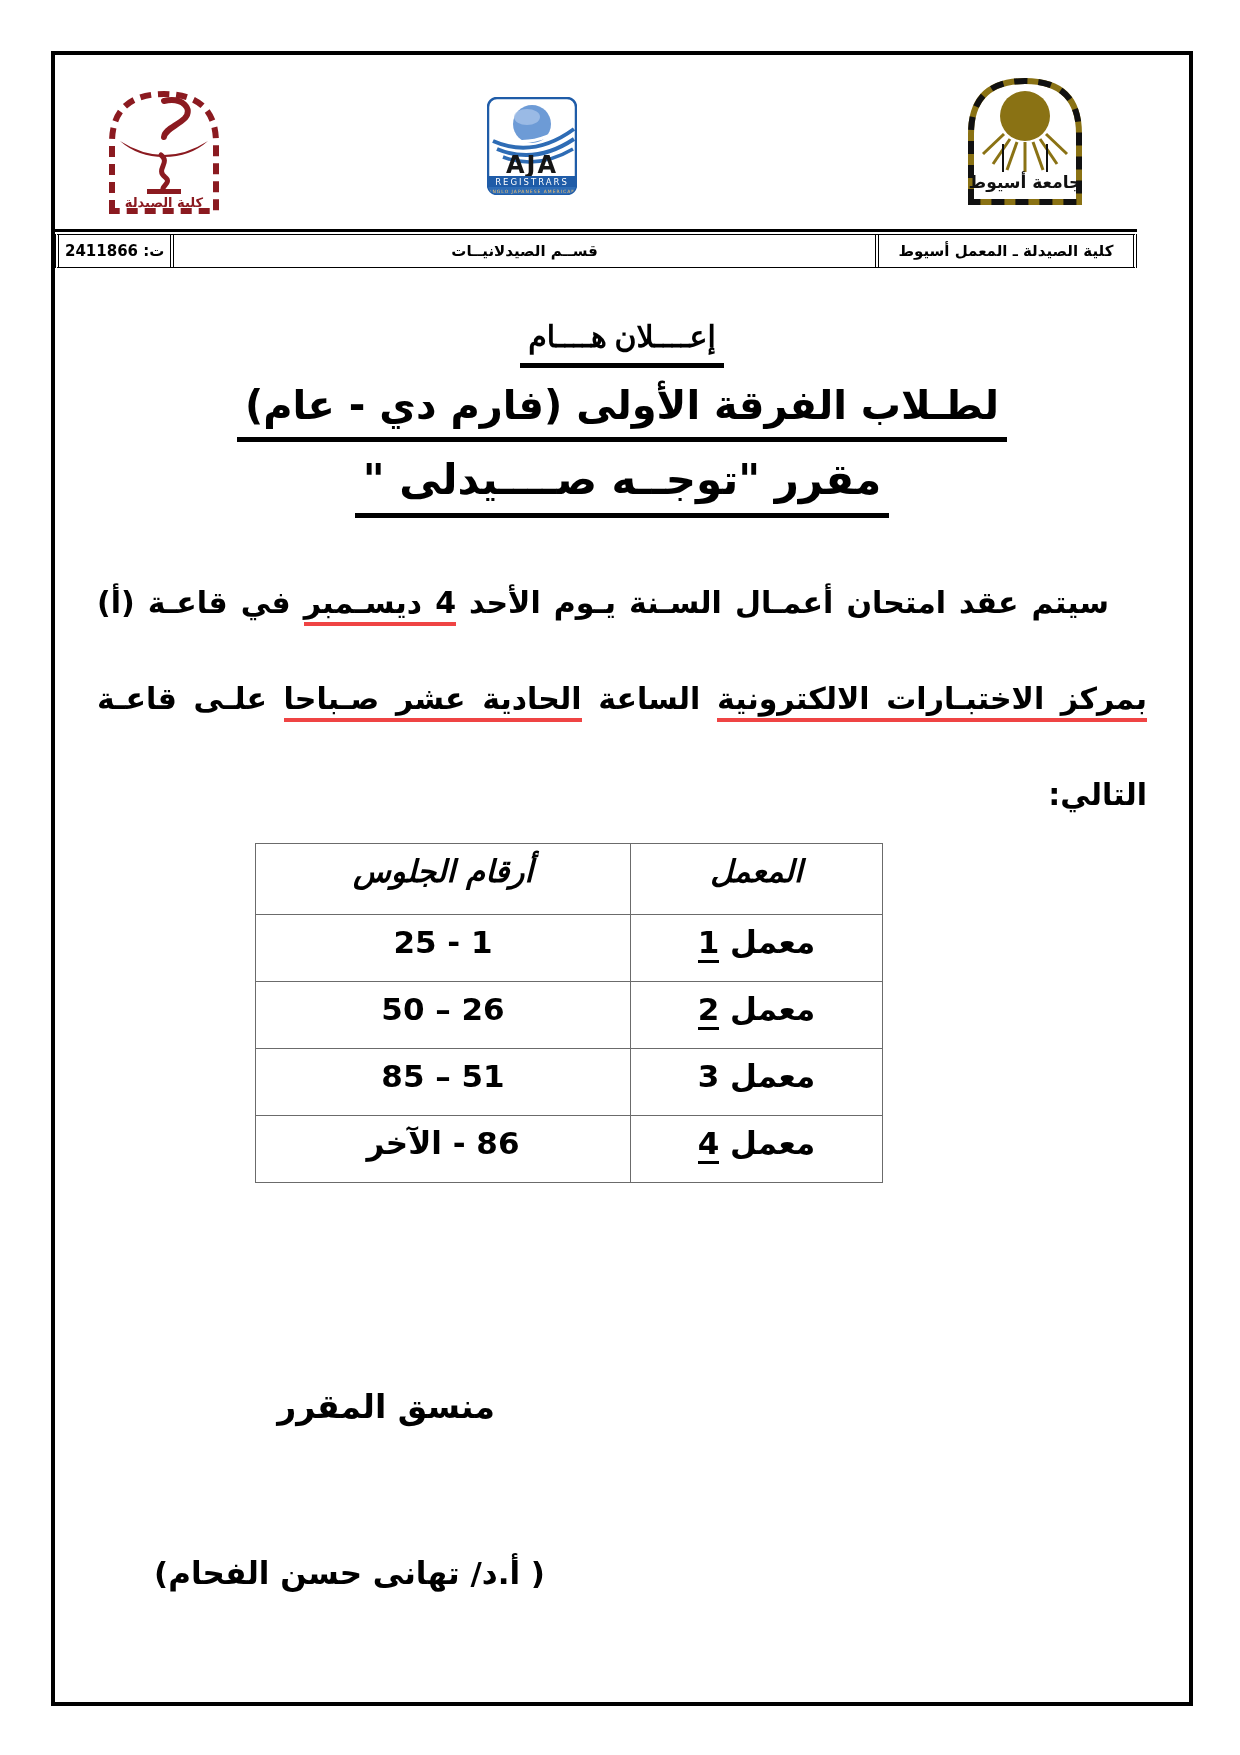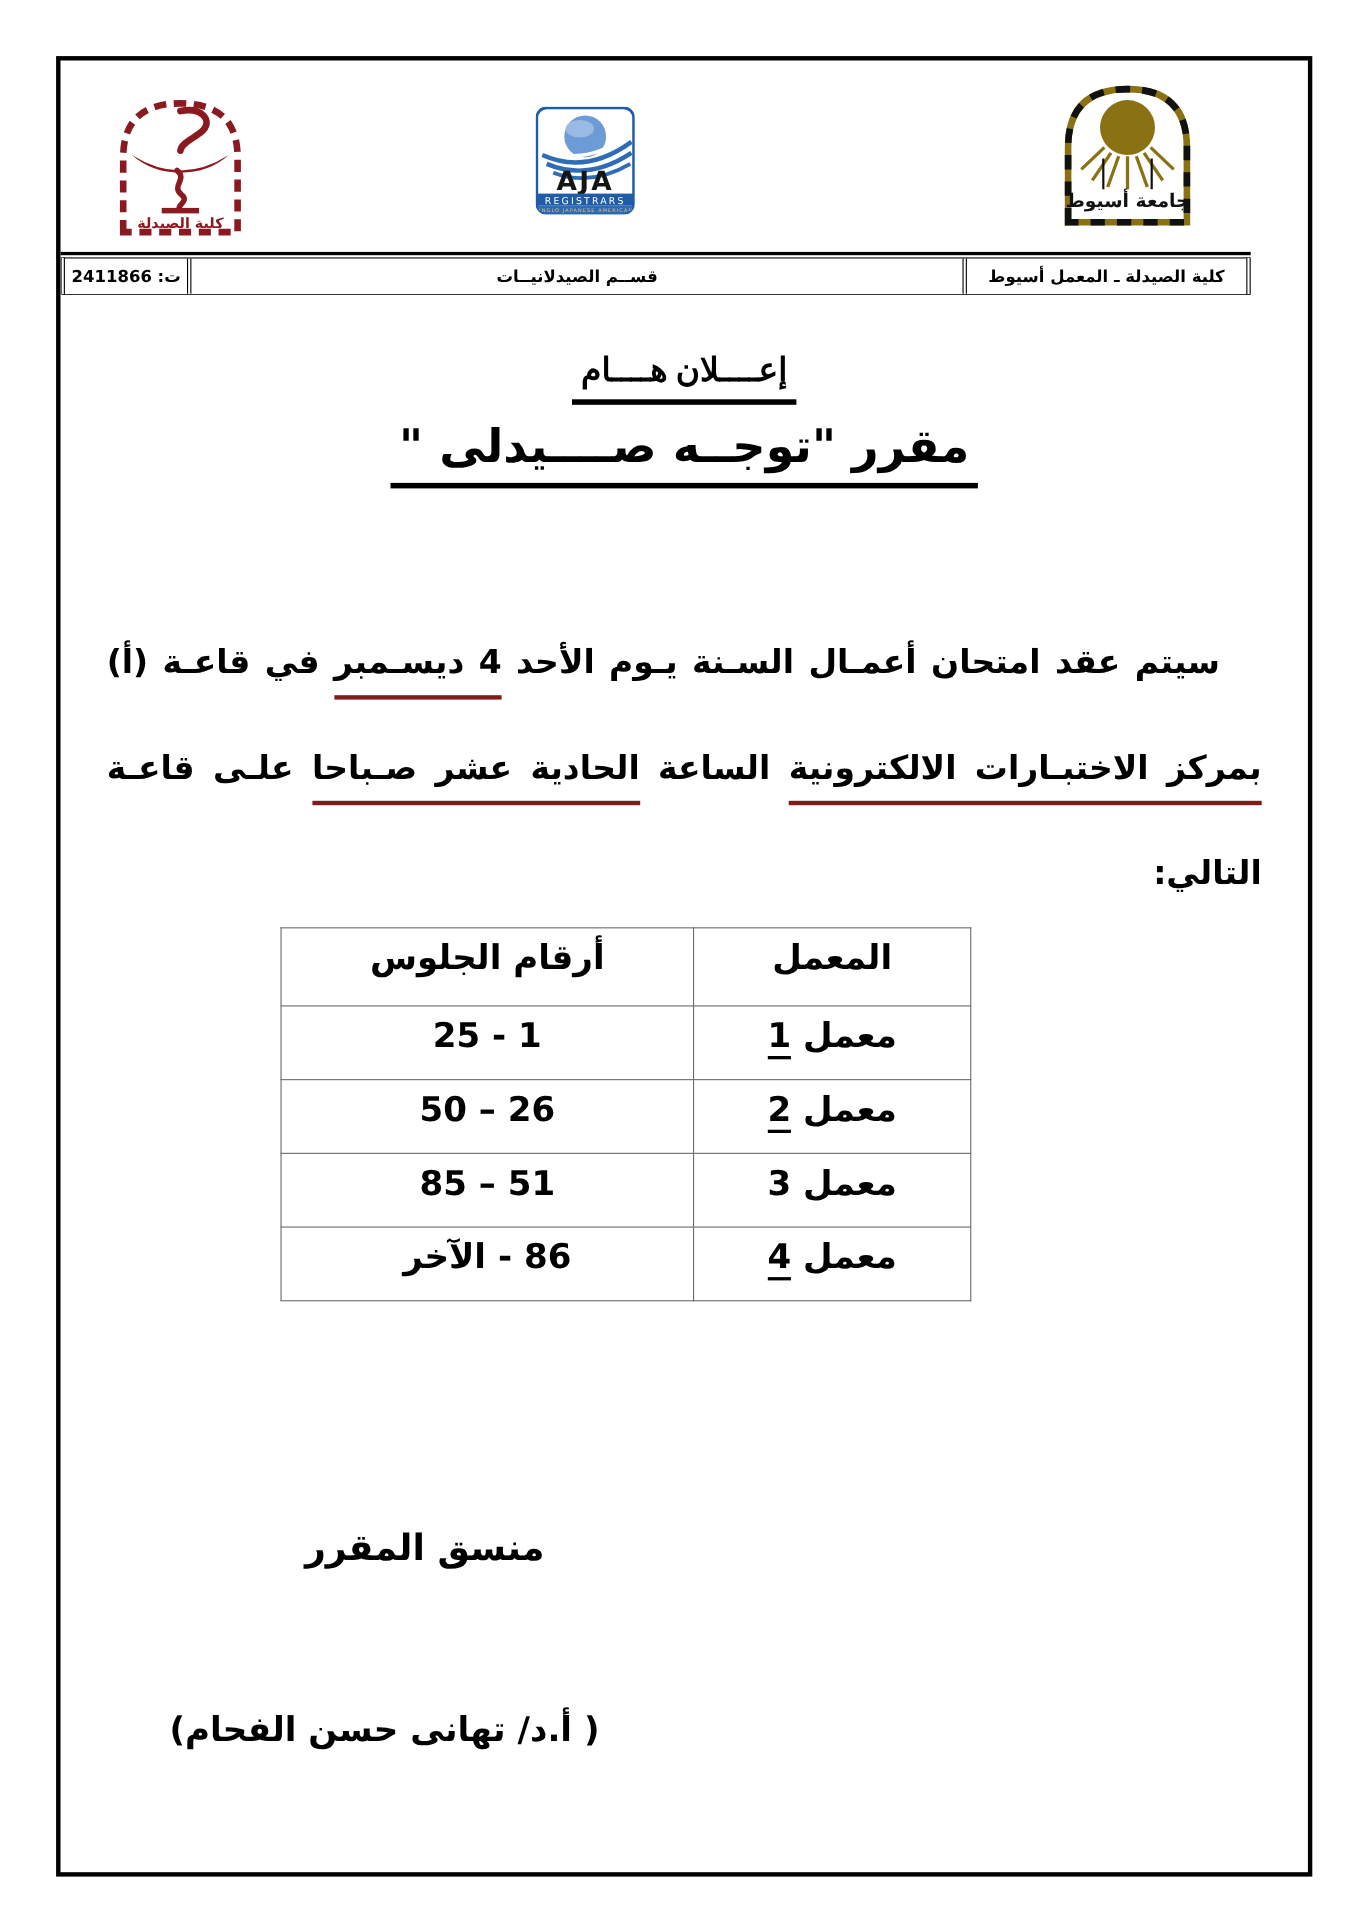--- a/index.html
+++ b/index.html
@@ -44,31 +44,31 @@
   .t2 { font-size:40px; }
   .t3 { font-size:42px; }
 
   .bodytext {
     position:absolute; top:500px; right:42px; left:42px;
     font-size:30px; font-weight:bold;
   }
   .bline { line-height:96px; text-align:justify; text-align-last:justify; }
   .bline-first { padding-right:38px; }
   .bline-last { text-align:center; text-align-last:right; }
-  .u { border-bottom:4px solid #7f1d1d; padding-bottom:12px; }
+  .u { border-bottom:4px solid #ef4444; padding-bottom:2px; }
 
   table.seats-table {
     position:absolute; top:788px; left:200px; width:627px;
     border-collapse:collapse; table-layout:fixed;
     font-weight:bold; font-size:31px; background:#fff;
   }
   .seats-table th, .seats-table td {
     border:1px solid #6b6b6b; text-align:center; vertical-align:top; padding-top:9px;
   }
-  .seats-table th { height:60px; }
+  .seats-table th { height:60px;font-style:italic; }
   .seats-table td { height:56px; }
   .lab-num { display:inline-block; }
   .lab-num.u { border-bottom:3px solid #000; padding-bottom:0; }
 
   .coordinator {
     position:absolute; top:1332px; left:190px; width:250px;
     text-align:right; font-size:33px; font-weight:bold;
   }
   .signature {
     position:absolute; top:1500px; left:90px; width:400px;
@@ -141,20 +141,23 @@
   <div class="hbar">
     <div class="hcell hcell-faculty">كلية الصيدلة ـ المعمل أسيوط</div>
     <div class="hcell hcell-dept">قســم الصيدلانيــات</div>
     <div class="hcell hcell-phone">ت: 2411866</div>
   </div>
 
   <div class="title-block">
     <div class="title-line t1">
       <span class="tl">إعــــلان هــــام</span>
     </div>
+    <div class="title-line t2">
+      <span class="tl">لطـلاب الفرقة الأولى (فارم دي - عام)</span>
+    </div>
     <div class="title-line t3">
       <span class="tl">مقرر "توجــه صــــيدلى "</span>
     </div>
   </div>
 
   <div class="bodytext">
     <div class="bline bline-first"><span>سيتم عقد امتحان أعمـال السـنة يـوم الأحد </span><span class="u">4 ديسـمبر</span><span> في قاعـة (أ)</span></div>
     <div class="bline"><span class="u">بمركز الاختبـارات الالكترونية</span><span> الساعة </span><span class="u">الحادية عشر صـباحا</span><span> علـى قاعـة</span></div>
     <div class="bline bline-last">التالي:</div>
   </div>

